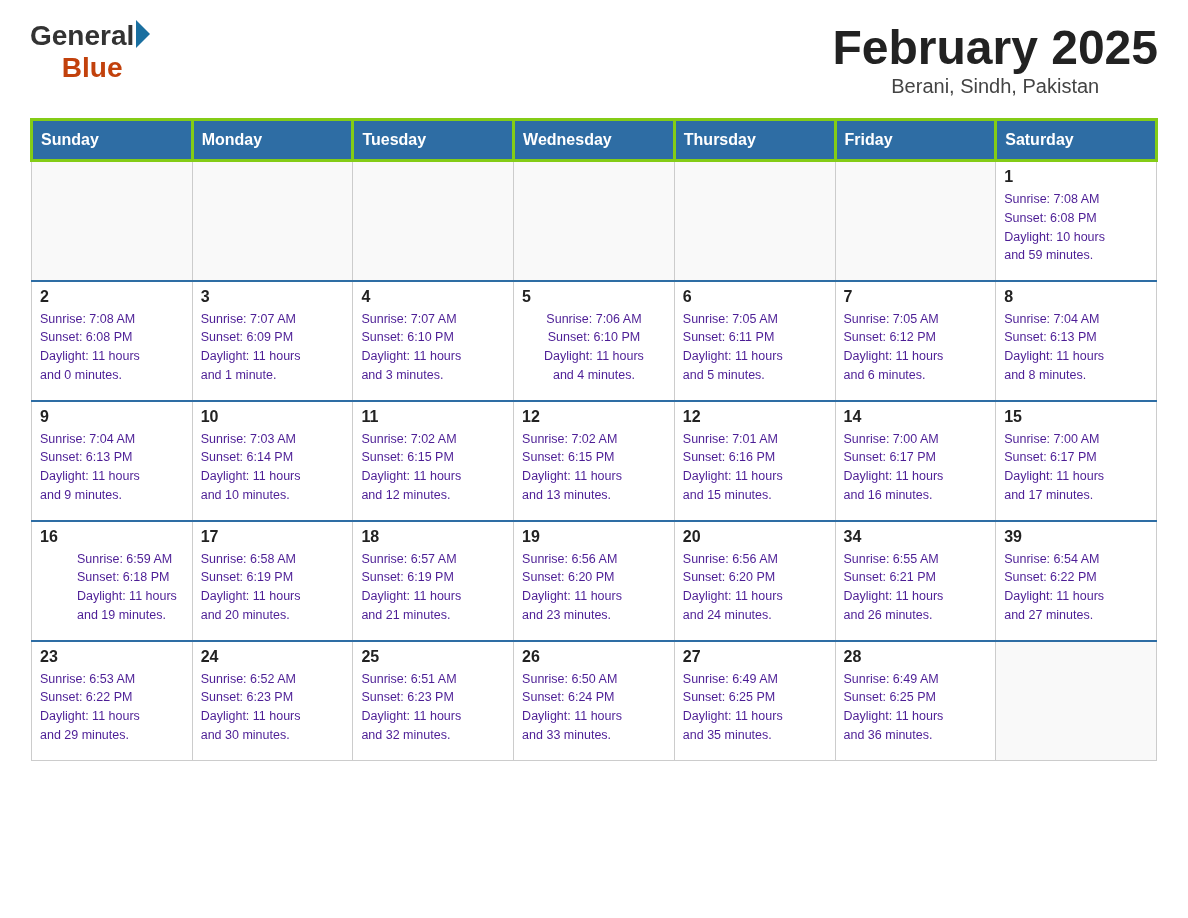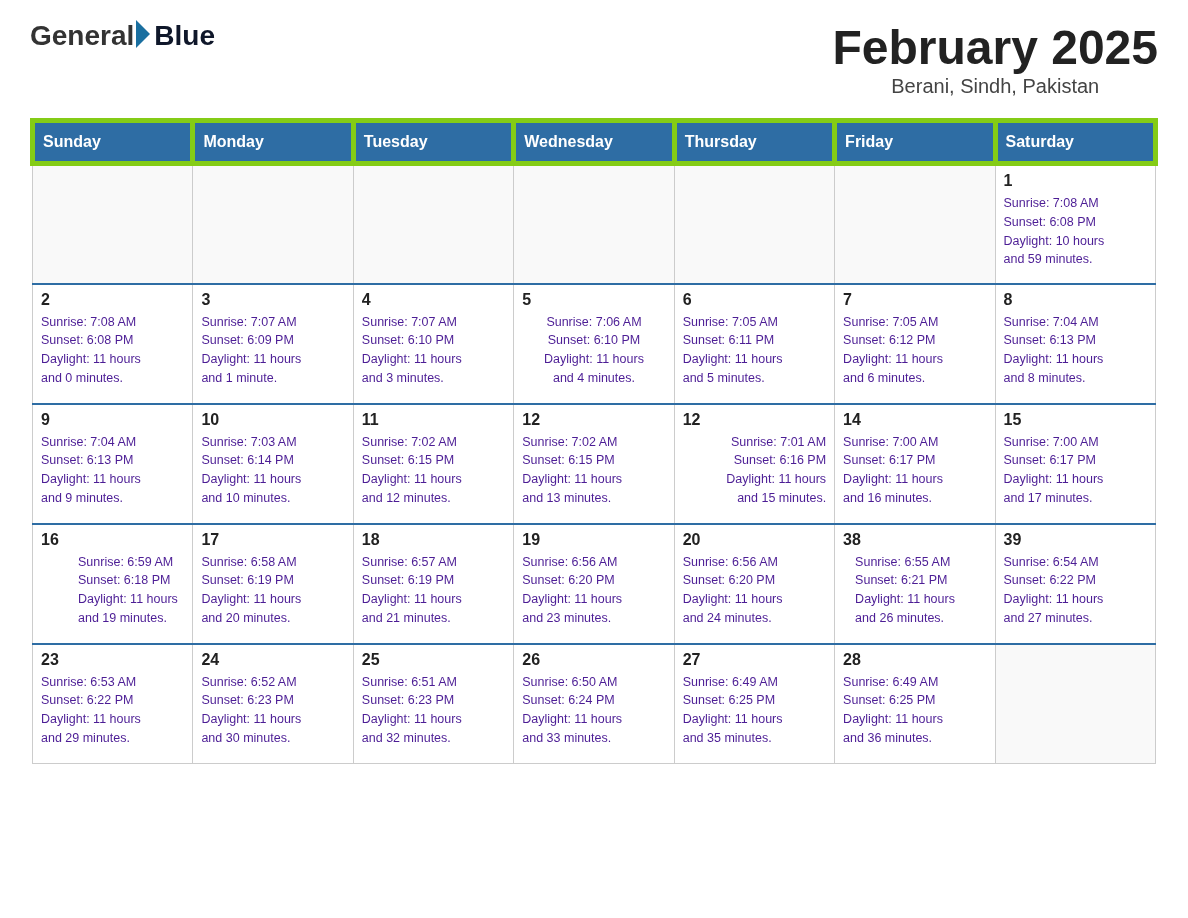--- a/index.html
+++ b/index.html
@@ -26,26 +26,26 @@
       height: 0;
       border-left: 14px solid #1a6fa0;
       border-top: 14px solid transparent;
       border-bottom: 14px solid transparent;
       margin-top: -4px;
       margin-left: 2px;
     }
     .logo-text-blue {
       font-size: 28px;
       font-weight: bold;
-      color: #0f172a;
+      color: #c2410c;
       margin-left: 4px;
     }
     .logo-wrapper {
       display: flex;
-      flex-direction: row;
+      flex-direction: column;
       align-items: center;
     }
     .logo-top-row {
       display: flex;
       align-items: center;
     }
     .title-section {
       text-align: center;
     }
     .month-title {
@@ -61,21 +61,21 @@
       width: 100%;
       border-collapse: collapse;
     }
     thead tr th {
       background-color: #2e6da4;
       color: #fff;
       padding: 10px 8px;
       font-size: 16px;
       font-weight: bold;
       text-align: left;
-      border: 5px solid #84cc16;
+      border: 3px solid #84cc16;
     }
     tbody tr td {
       vertical-align: top;
       border: 1px solid #ccc;
       padding: 6px 8px;
       font-size: 13px;
       color: #333;
       width: 14.28%;
       min-height: 100px;
       height: 120px;
@@ -222,21 +222,21 @@
         </td>
         <td>
           <span class="day-number">12</span>
           <div class="day-info" style="white-space: pre-line;">Sunrise: 7:02 AM
 Sunset: 6:15 PM
 Daylight: 11 hours
 and 13 minutes.</div>
         </td>
         <td>
           <span class="day-number">12</span>
-          <div class="day-info" style="white-space: pre-line; text-align: right;">Sunrise: 7:01 AM
+          <div class="day-info" style="white-space: pre-line;">Sunrise: 7:01 AM
 Sunset: 6:16 PM
 Daylight: 11 hours
 and 15 minutes.</div>
         </td>
         <td>
           <span class="day-number">14</span>
           <div class="day-info" style="white-space: pre-line;">Sunrise: 7:00 AM
 Sunset: 6:17 PM
 Daylight: 11 hours
 and 16 minutes.</div>
@@ -279,22 +279,22 @@
 and 23 minutes.</div>
         </td>
         <td>
           <span class="day-number">20</span>
           <div class="day-info" style="white-space: pre-line;">Sunrise: 6:56 AM
 Sunset: 6:20 PM
 Daylight: 11 hours
 and 24 minutes.</div>
         </td>
         <td>
-          <span class="day-number">38</span>
-          <div class="day-info" style="white-space: pre-line; margin-left: 12px;">Sunrise: 6:55 AM
+          <span class="day-number">34</span>
+          <div class="day-info" style="white-space: pre-line;">Sunrise: 6:55 AM
 Sunset: 6:21 PM
 Daylight: 11 hours
 and 26 minutes.</div>
         </td>
         <td>
           <span class="day-number">39</span>
           <div class="day-info" style="white-space: pre-line;">Sunrise: 6:54 AM
 Sunset: 6:22 PM
 Daylight: 11 hours
 and 27 minutes.</div>

